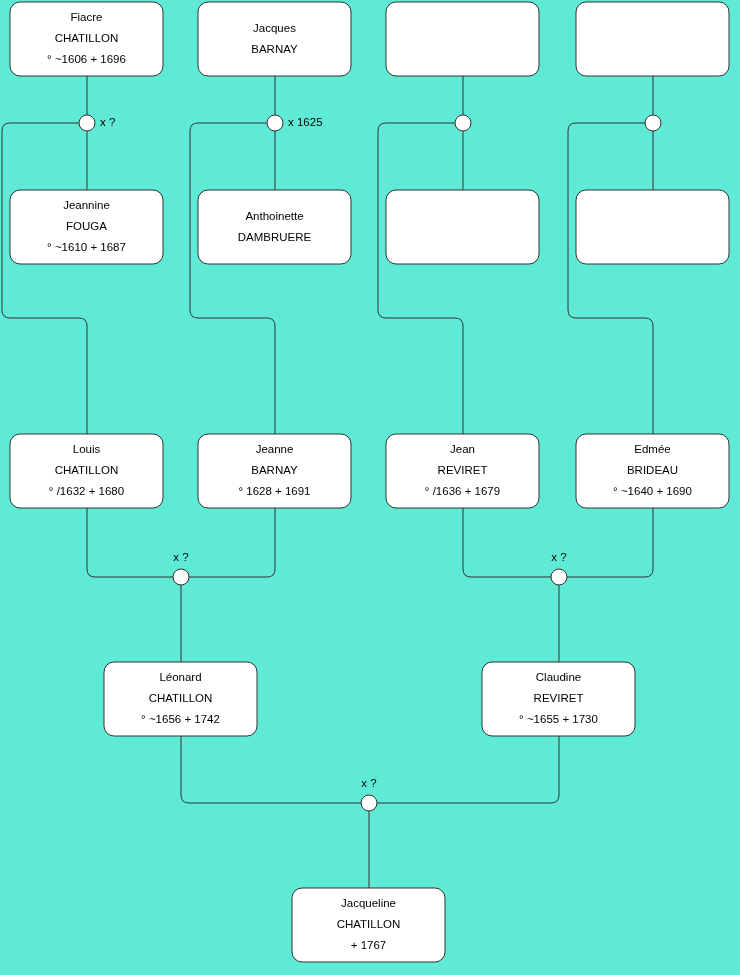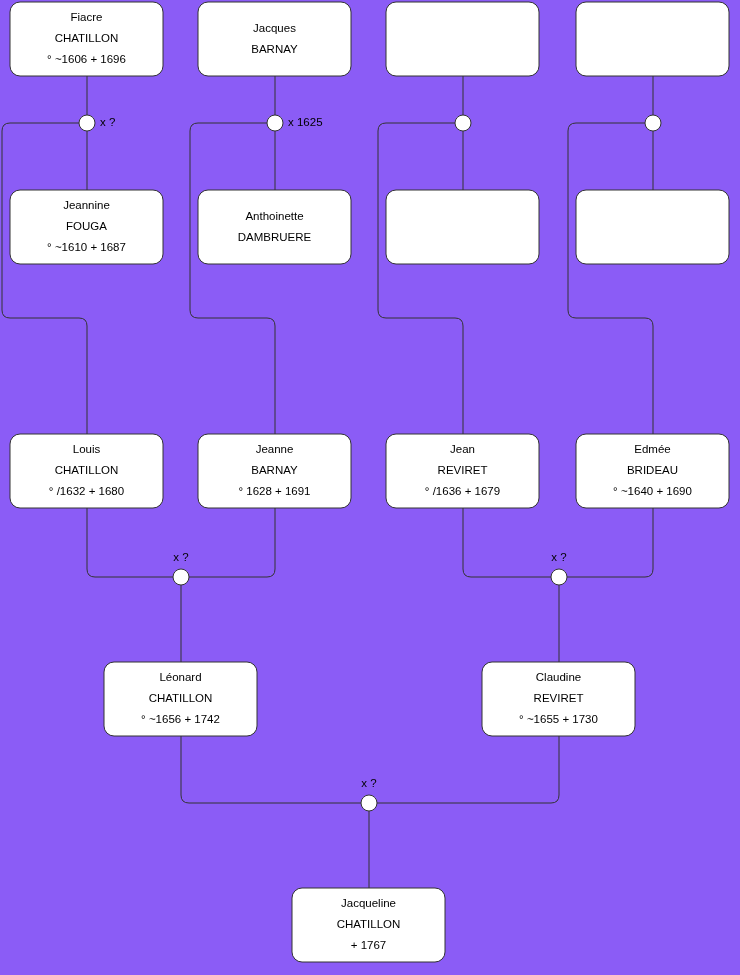--- a/index.html
+++ b/index.html
@@ -7,21 +7,21 @@
     padding: 0;
     background: #ffffff;
   }
   body {
     font-family: "Liberation Sans", sans-serif;
   }
   #chart-root {
     position: relative;
     width: 740px;
     height: 975px;
-    background: #8b5cf6;
+    background: #5eead4;
     overflow: hidden;
   }
   #tree-svg {
     position: absolute;
     left: 0;
     top: 0;
     width: 740px;
     height: 975px;
   }
   .person-box-rect {

